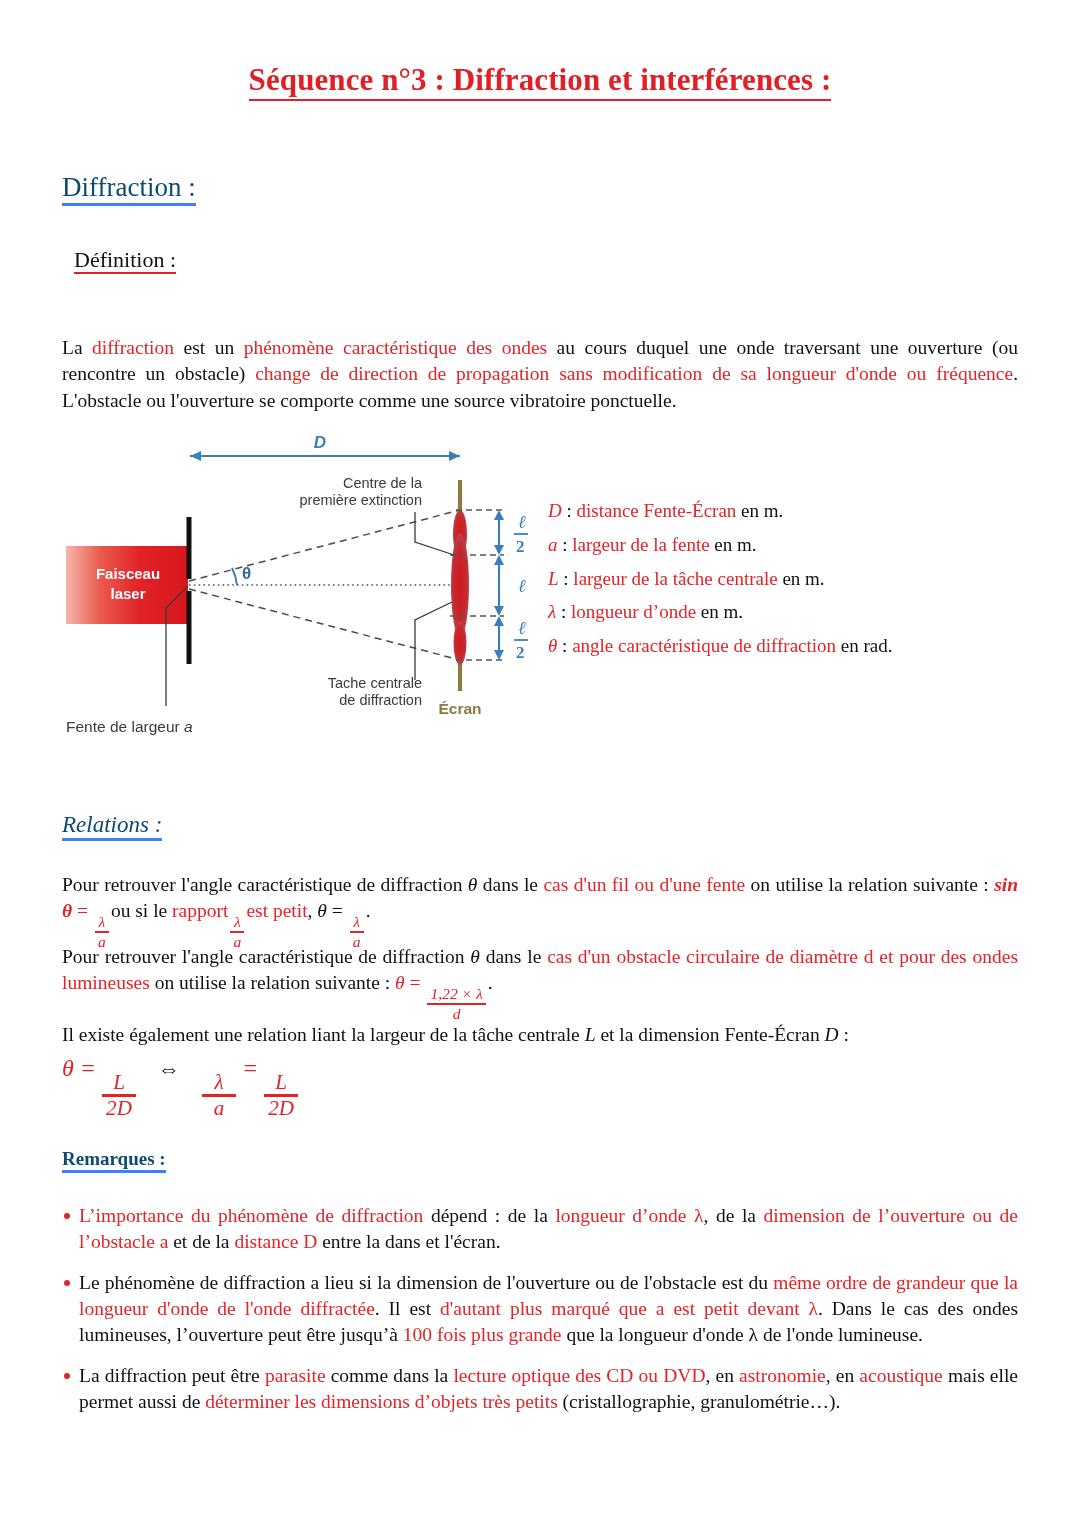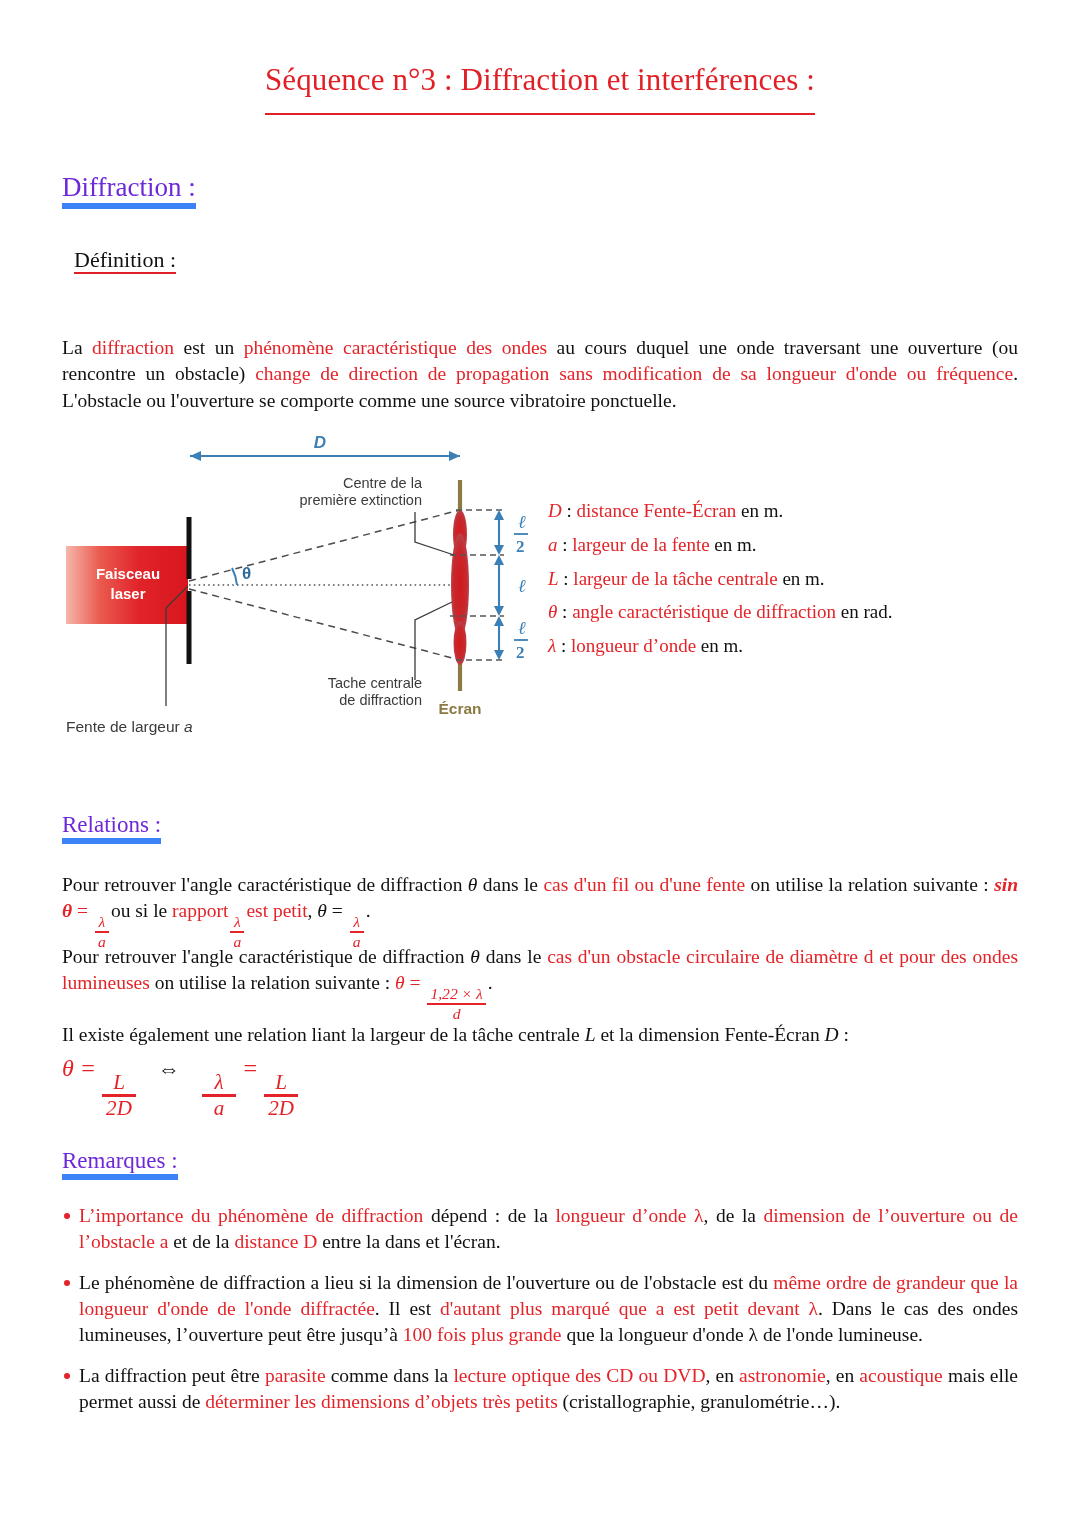--- a/index.html
+++ b/index.html
@@ -28,31 +28,32 @@
     text-align: center;
     color: #e02026;
     font-size: 31px;
     font-weight: normal;
     margin: 0;
     padding-top: 62px;
     letter-spacing: 0.1px;
   }
   .doc-title span {
     border-bottom: 2px solid #e02026;
-    padding-bottom: 16px;
+    padding-bottom: 2px;
+    font-weight: bold;
   }
 
   
   .h1-sec {
     font-size: 27px;
-    color: #6d28d9;
+    color: #0c4a6e;
     margin: 0;
     padding: 0;
     display: inline-block;
-    border-bottom: 6px solid #3b82f6;
+    border-bottom: 3px solid #3b82f6;
     line-height: 1.15;
   }
   .h2-sec {
     font-size: 22px;
     color: #111;
     margin: 12px;
     padding: 0;
     display: inline-block;
     border-bottom: 2px solid #e02026;
     line-height: 1.15;
@@ -276,25 +277,25 @@
       </g>
 
       <text x="398" y="290" fill="#8c7a43" font-family="Liberation Sans, sans-serif" font-size="15.5" font-weight="bold" text-anchor="middle">Écran</text>
     </svg>
   </div>
 
   <div class="blk legend" style="left:548px; top:494px; width:470px;">
     <div><span class="sym">D</span><span> : </span><span class="red">distance Fente-Écran</span><span> en m.</span></div>
     <div><span class="sym">a</span><span> : </span><span class="red">largeur de la fente</span><span> en m.</span></div>
     <div><span class="sym">L</span><span> : </span><span class="red">largeur de la tâche centrale</span><span> en m.</span></div>
+    <div><span class="sym">λ</span><span> : </span><span class="red">longueur d’onde</span><span> en m.</span></div>
     <div><span class="sym">θ</span><span> : </span><span class="red">angle caractéristique de diffraction</span><span> en rad.</span></div>
-    <div><span class="sym">λ</span><span> : </span><span class="red">longueur d’onde</span><span> en m.</span></div>
-  </div>
-
-  <div class="blk" style="left:62px; top:812px;">
+  </div>
+
+  <div class="blk" style="left:62px; top:812px;font-style:italic;">
     <div class="h1-sec" style="font-size:23px;">Relations :</div>
   </div>
 
   <div class="blk" style="left:62px; top:872px; width:956px;">
     <p class="para"><span>Pour retrouver l'angle caractéristique de diffraction </span><span class="it">θ</span><span> dans le </span><span class="red">cas d'un fil ou d'une fente</span><span> on utilise la relation suivante : </span><span class="red it" style="font-weight:bold;">sin θ</span><span class="red"> = </span><span class="frac red it">
           <span class="num">λ</span>
           <span class="bar"></span>
           <span class="den">a</span>
         </span><span>ou si le </span><span class="red">rapport</span><span class="frac red it">
           <span class="num">λ</span>
@@ -330,21 +331,21 @@
         <span class="bar"></span>
         <span class="den">a</span>
       </span><span>=</span><span class="frac">
         <span class="num">L</span>
         <span class="bar"></span>
         <span class="den">2D</span>
       </span>
   </div>
 
   <div class="blk" style="left:62px; top:1148px;">
-    <div class="h1-sec" style="font-size:23px;">Remarques :</div>
+    <div class="h1-sec" style="font-size:19px;font-weight:bold;">Remarques :</div>
   </div>
 
   <div class="blk" style="left:62px; top:1203px; width:956px;">
     <ul class="bullets">
       <li><span class="red">L’importance du phénomène de diffraction</span><span> dépend : de la </span><span class="red">longueur d’onde λ</span><span>, de la </span><span class="red">dimension de l’ouverture ou de l’obstacle a</span><span> et de la </span><span class="red">distance D</span><span> entre la dans et l'écran.</span></li>
 
       <li><span>Le phénomène de diffraction a lieu si la dimension de l'ouverture ou de l'obstacle est du </span><span class="red">même ordre de grandeur que la longueur d'onde de l'onde diffractée</span><span>. Il est </span><span class="red">d'autant plus marqué que a est petit devant λ</span><span>. Dans le cas des ondes lumineuses, l’ouverture peut être jusqu’à </span><span class="red">100 fois plus grande</span><span> que la longueur d'onde λ de l'onde lumineuse.</span></li>
 
       <li><span>La diffraction peut être </span><span class="red">parasite</span><span> comme dans la </span><span class="red">lecture optique des CD ou DVD</span><span>, en </span><span class="red">astronomie</span><span>, en </span><span class="red">acoustique</span><span> mais elle permet aussi de </span><span class="red">déterminer les dimensions d’objets très petits</span><span> (cristallographie, granulométrie…).</span></li>
     </ul>

